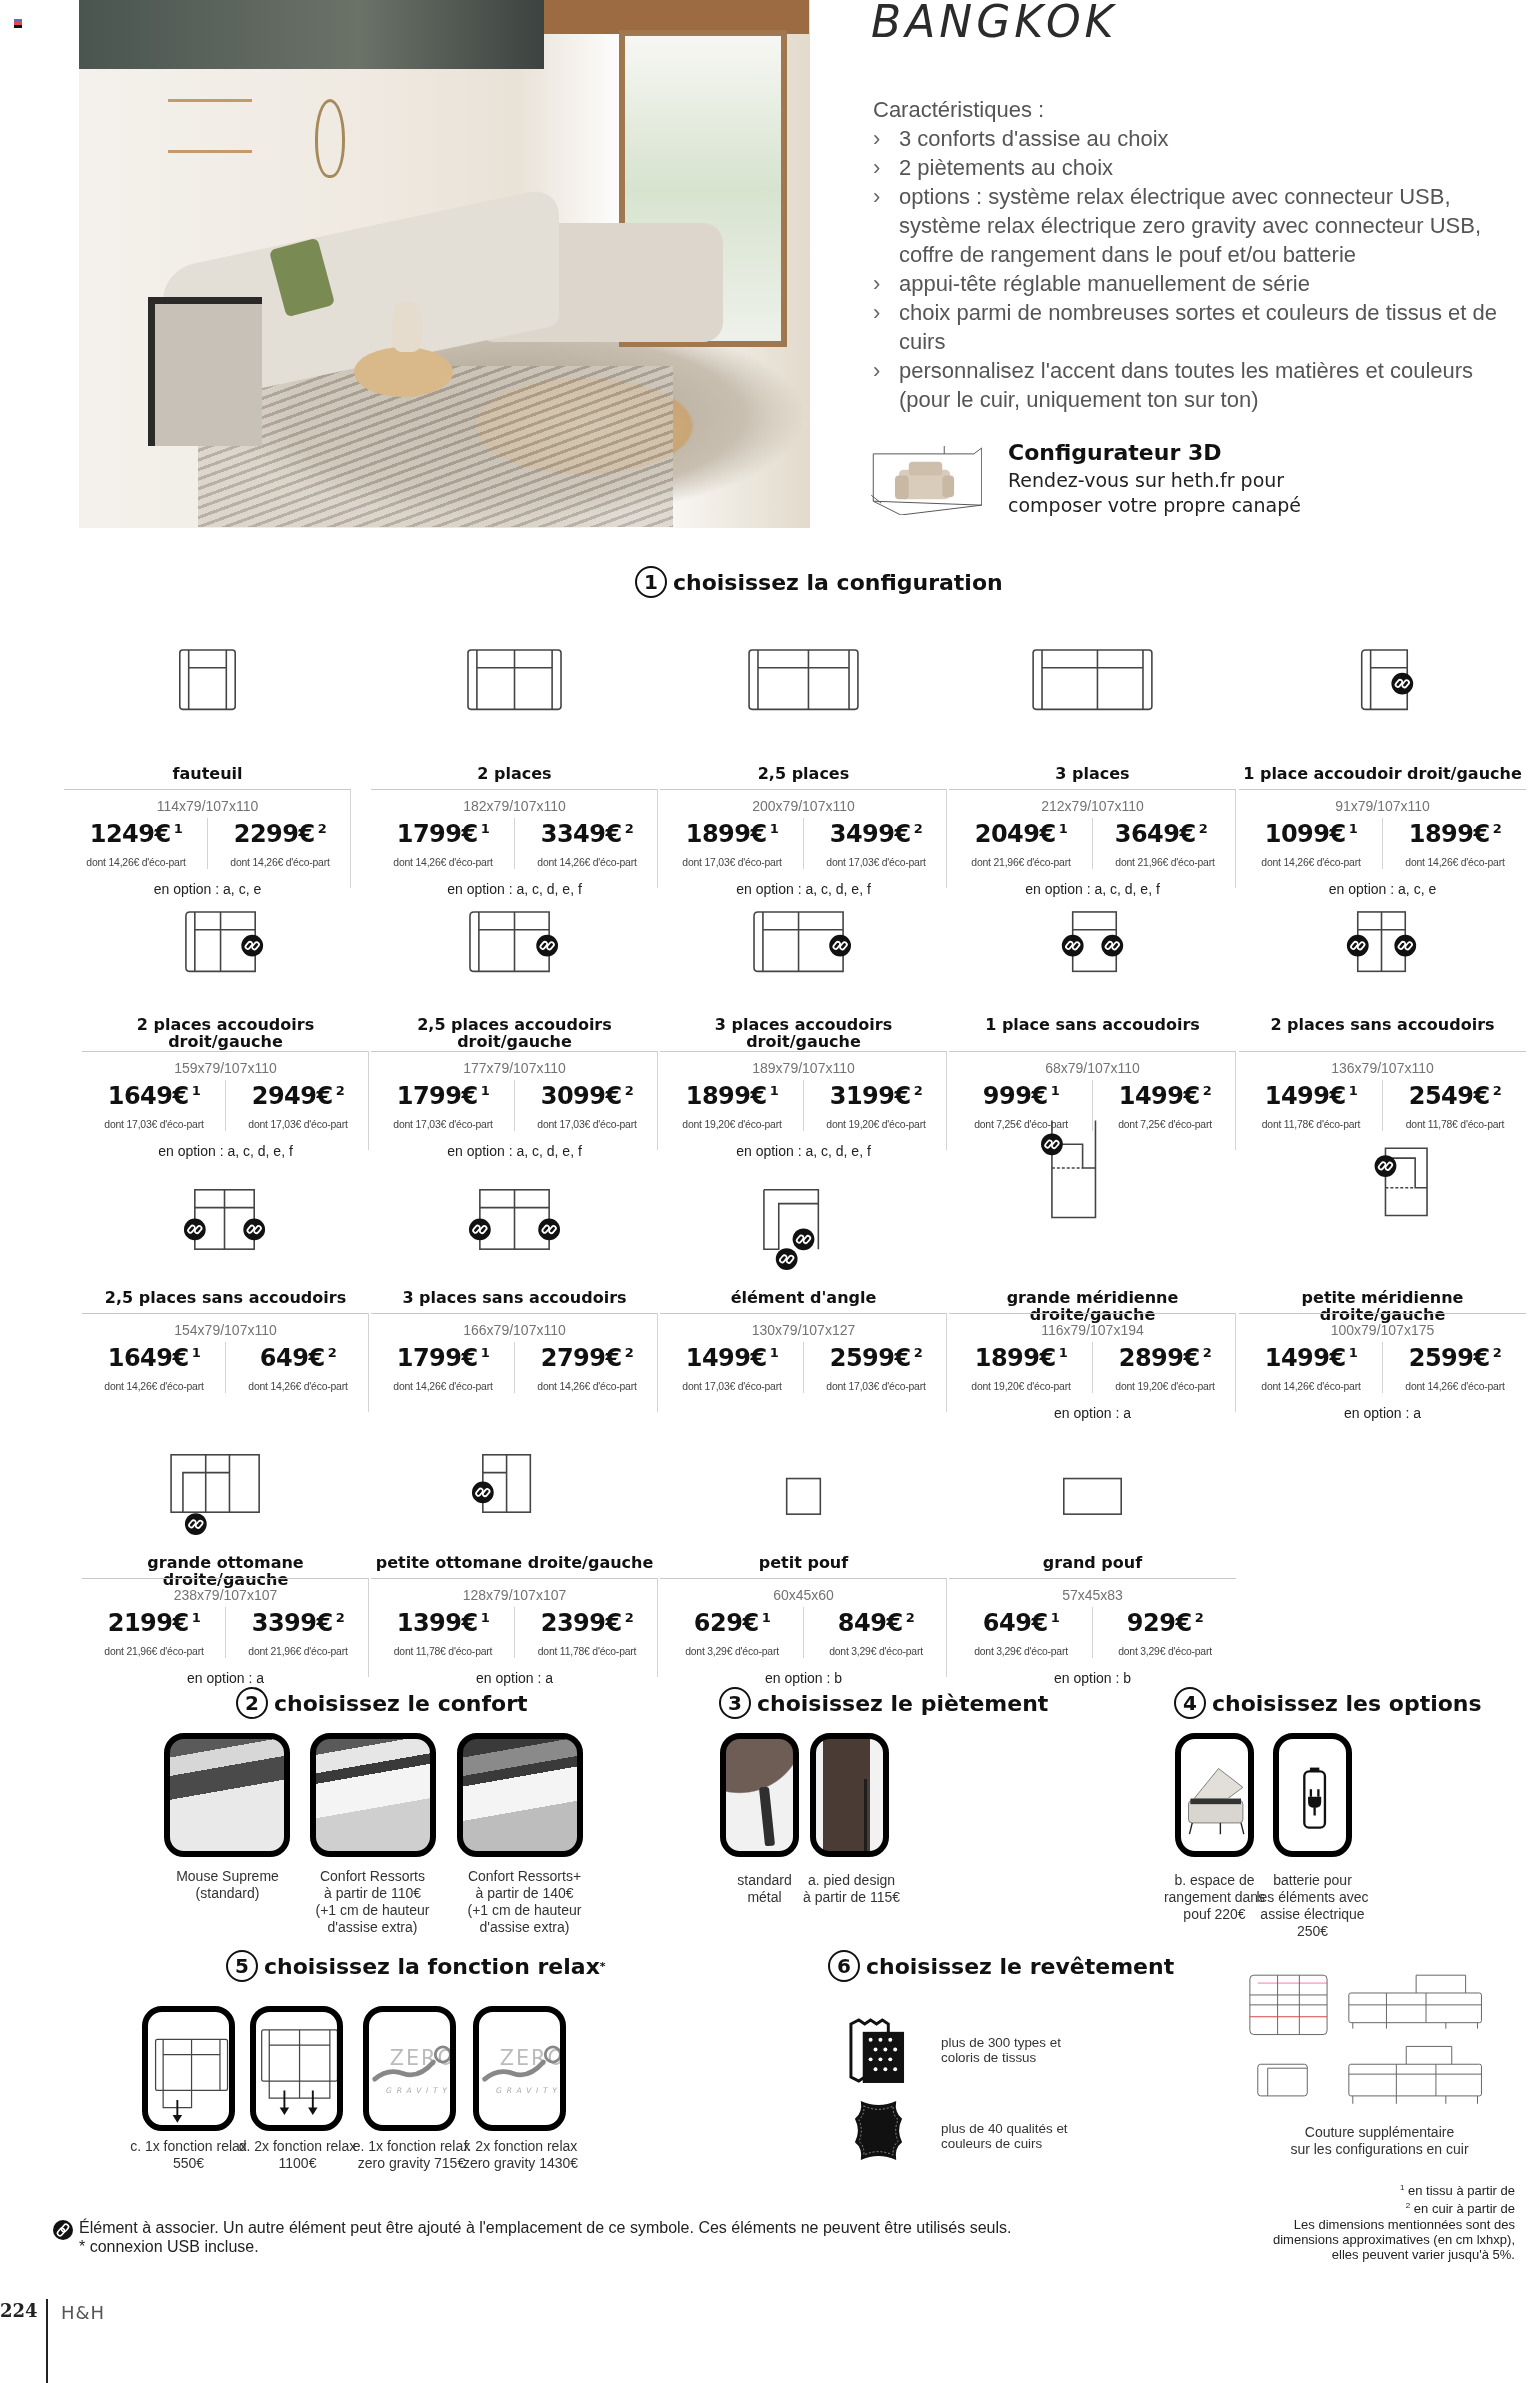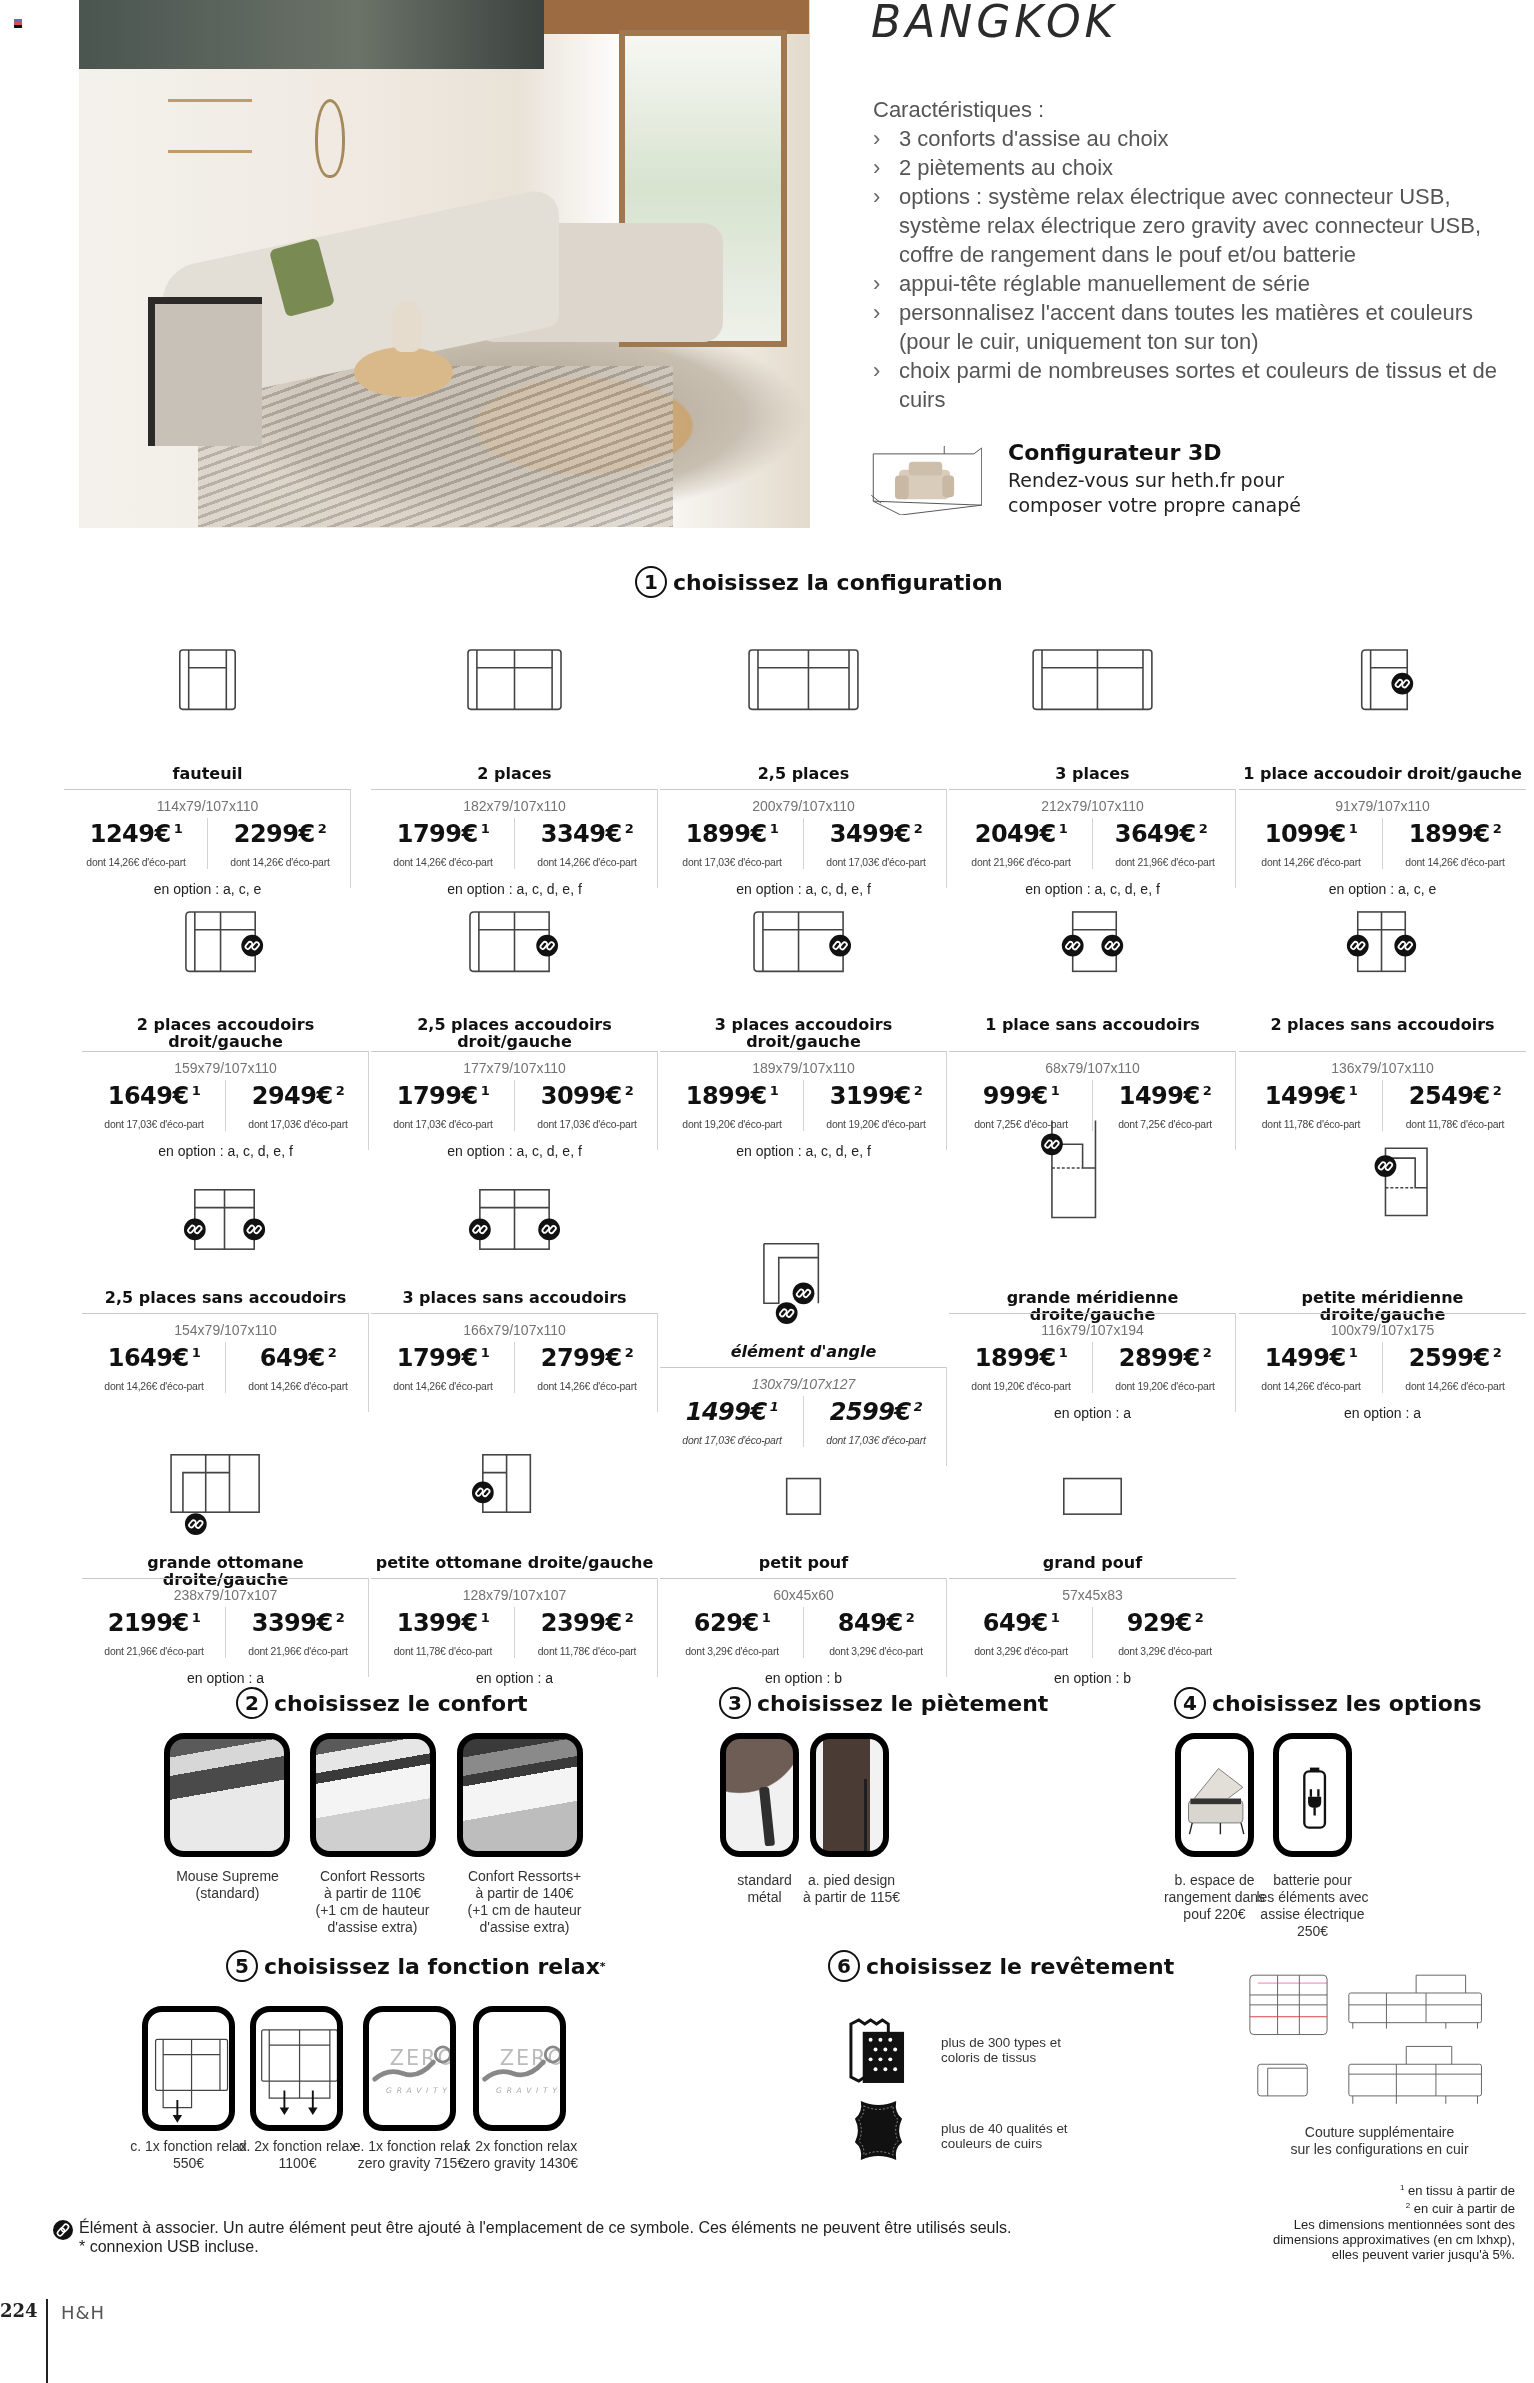--- a/index.html
+++ b/index.html
@@ -109,22 +109,22 @@
 
 <div class="abs title">BANGKOK</div>
 
 <div class="abs features">
   <span class="lbl">Caractéristiques :</span>
   <ul>
     <li>3 conforts d'assise au choix</li>
     <li>2 piètements au choix</li>
     <li>options : système relax électrique avec connecteur USB, système relax électrique zero gravity avec connecteur USB, coffre de rangement dans le pouf et/ou batterie</li>
     <li>appui-tête réglable manuellement de série</li>
+    <li>choix parmi de nombreuses sortes et couleurs de tissus et de cuirs</li>
     <li>personnalisez l'accent dans toutes les matières et couleurs (pour le cuir, uniquement ton sur ton)</li>
-    <li>choix parmi de nombreuses sortes et couleurs de tissus et de cuirs</li>
   </ul>
 </div>
 
 <div class="abs config3d">
   <svg class="box" viewBox="0 0 112 70">
     <g fill="none" stroke="#555" stroke-width="1">
       <path d="M2 8 L104 8 L112 2"></path>
         <path d="M2 8 L2 56 L30 70 L112 60 L112 2"></path>
         <path d="M2 56 L112 60"></path>
         <path d="M74 0 L74 8"></path>
@@ -410,21 +410,21 @@
       <div class="hr" style="top:155px"></div>
       <div class="vr" style="top:155px;height:99px"></div>
       <div class="dim" style="top:164px">166x79/107x110</div>
       <div class="midvr" style="top:184px;height:51px"></div>
       <div class="price" style="left:0;top:186px"><span>1799€</span><sup>1</sup></div>
       <div class="price" style="left:144px;top:186px"><span>2799€</span><sup>2</sup></div>
       <div class="eco" style="left:0;top:223px">dont 14,26€ d'éco-part</div>
       <div class="eco" style="left:144px;top:223px">dont 14,26€ d'éco-part</div>
       <div class="opt" style="top:247px"></div>
     </div>
-    <div class="cell" style="left: 660px; top: 1212px; font-style: italic;">
+    <div class="cell" style="left: 660px; top: 1158px;">
       <svg class="sofa icon" width="287" height="119" viewBox="0 0 290 120">
         <path d="M105 32 L160 32 L160 92 M105 32 L105 92 L120 92 L120 46 L160 46" class="ln"></path>
         <g transform="translate(128,102)">
           <circle r="11" class="link-badge"></circle>
           <g class="link-glyph">
             <rect x="-5" y="-2" width="4.5" height="8" rx="2.2" transform="rotate(40)"></rect>
             <rect x="0.5" y="-6" width="4.5" height="8" rx="2.2" transform="rotate(40)"></rect>
           </g>
         </g>
         <g transform="translate(145,82)">

